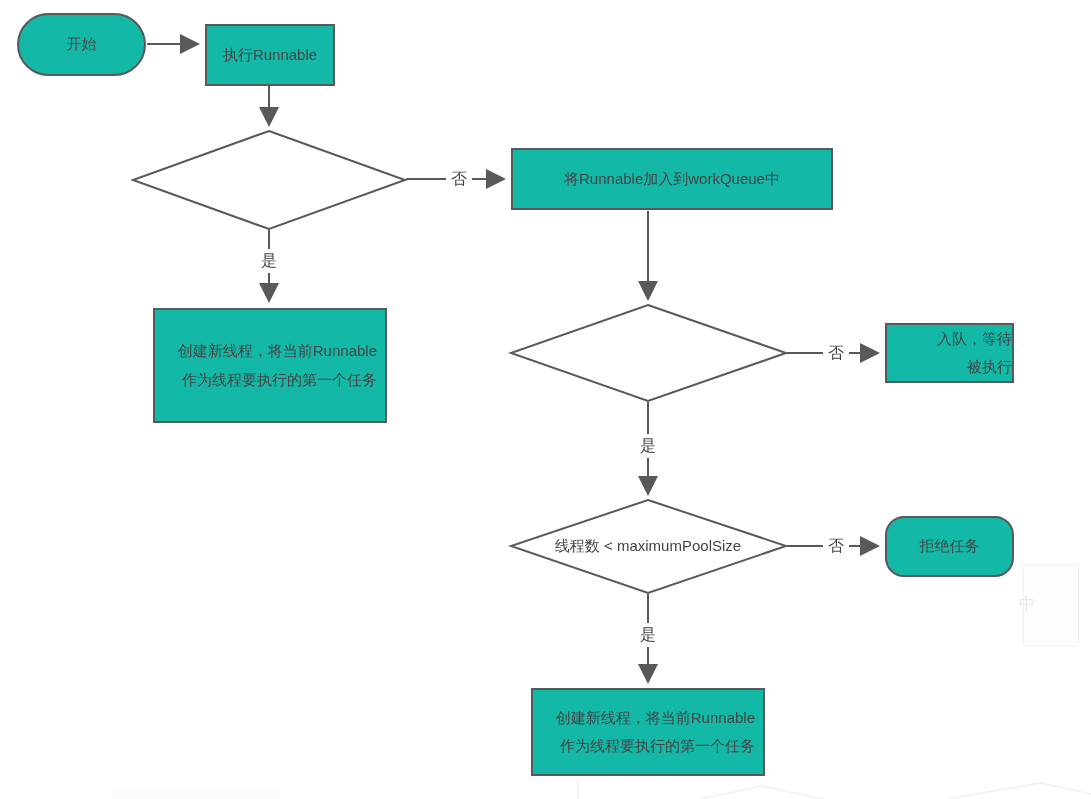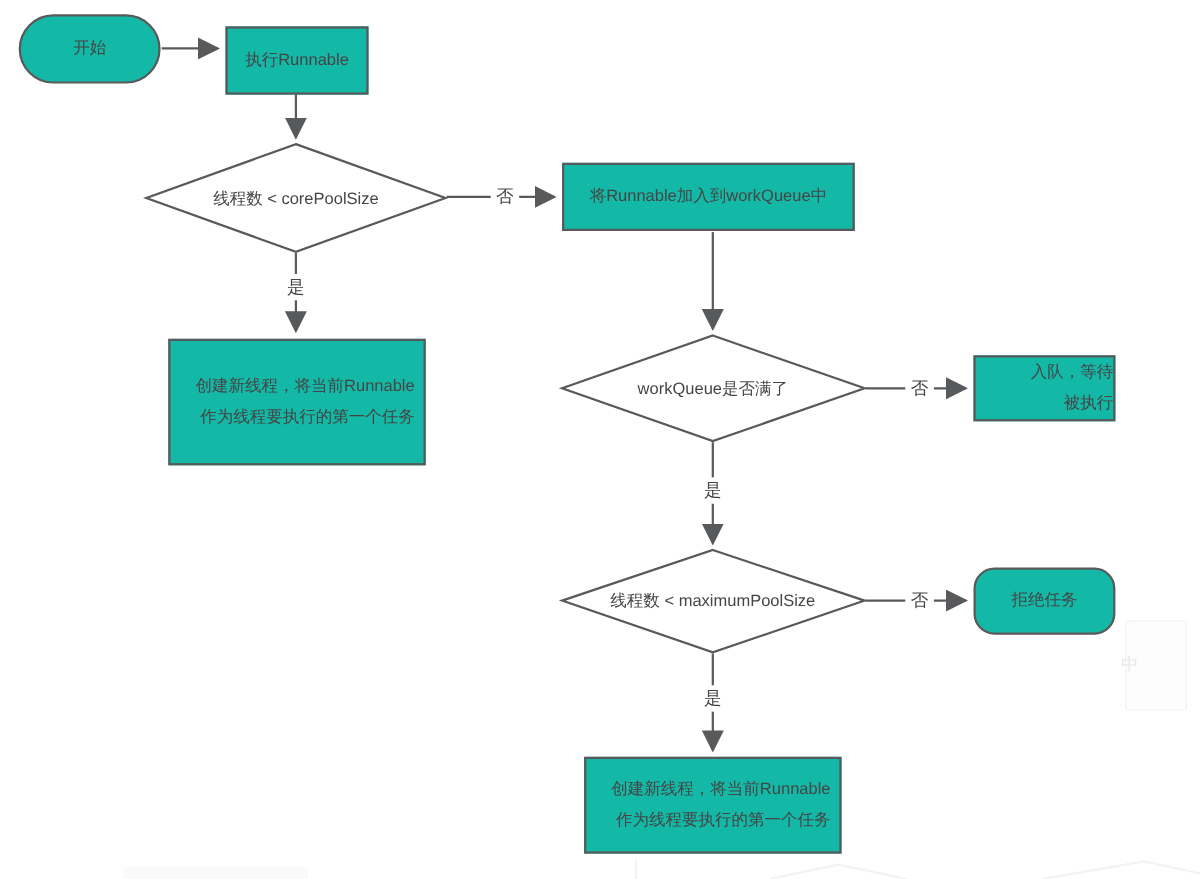--- a/index.html
+++ b/index.html
@@ -98,27 +98,25 @@
       <line x1="648" y1="402" x2="648" y2="494" marker-end="url(#arrow)"></line>
       <line x1="787" y1="546" x2="878" y2="546" marker-end="url(#arrow)"></line>
       <line x1="648" y1="594" x2="648" y2="682" marker-end="url(#arrow)"></line>
     </g>
   </svg>
 
   <div class="node oval" style="left:17px;top:13px;width:129px;height:63px;">开始</div>
 
   <div class="node" style="left:205px;top:24px;width:130px;height:62px;">执行Runnable</div>
 
-  <div class="diamond-label" style="left:149px;top:166px;width:240px;height:28px;">线程数 &lt; corePoolSize</div>
 
-  <div class="node" style="left:511px;top:148px;width:266px;height:62px;">将Runnable加入到workQueue中</div>
+  <div class="node" style="left:511px;top:148px;width:322px;height:62px;">将Runnable加入到workQueue中</div>
 
   <div class="node wrap2" style="left:153px;top:308px;width:234px;height:115px;">创建新线程，将当前Runnable作为线程要执行的第一个任务</div>
 
-  <div class="diamond-label" style="left:548px;top:339px;width:200px;height:28px;">workQueue是否满了</div>
 
   <div class="node" style="left:885px;top:323px;width:129px;height:60px;padding-left:40px;">入队，等待被执行</div>
 
   <div class="diamond-label" style="left:528px;top:532px;width:240px;height:28px;">线程数 &lt; maximumPoolSize</div>
 
   <div class="node" style="left:885px;top:516px;width:129px;height:61px;border-radius:19px;">拒绝任务</div>
 
   <div class="node wrap2" style="left:531px;top:688px;width:234px;height:88px;">创建新线程，将当前Runnable作为线程要执行的第一个任务</div>
 
   <div class="edge-label" style="left:446px;top:167px;">否</div>

